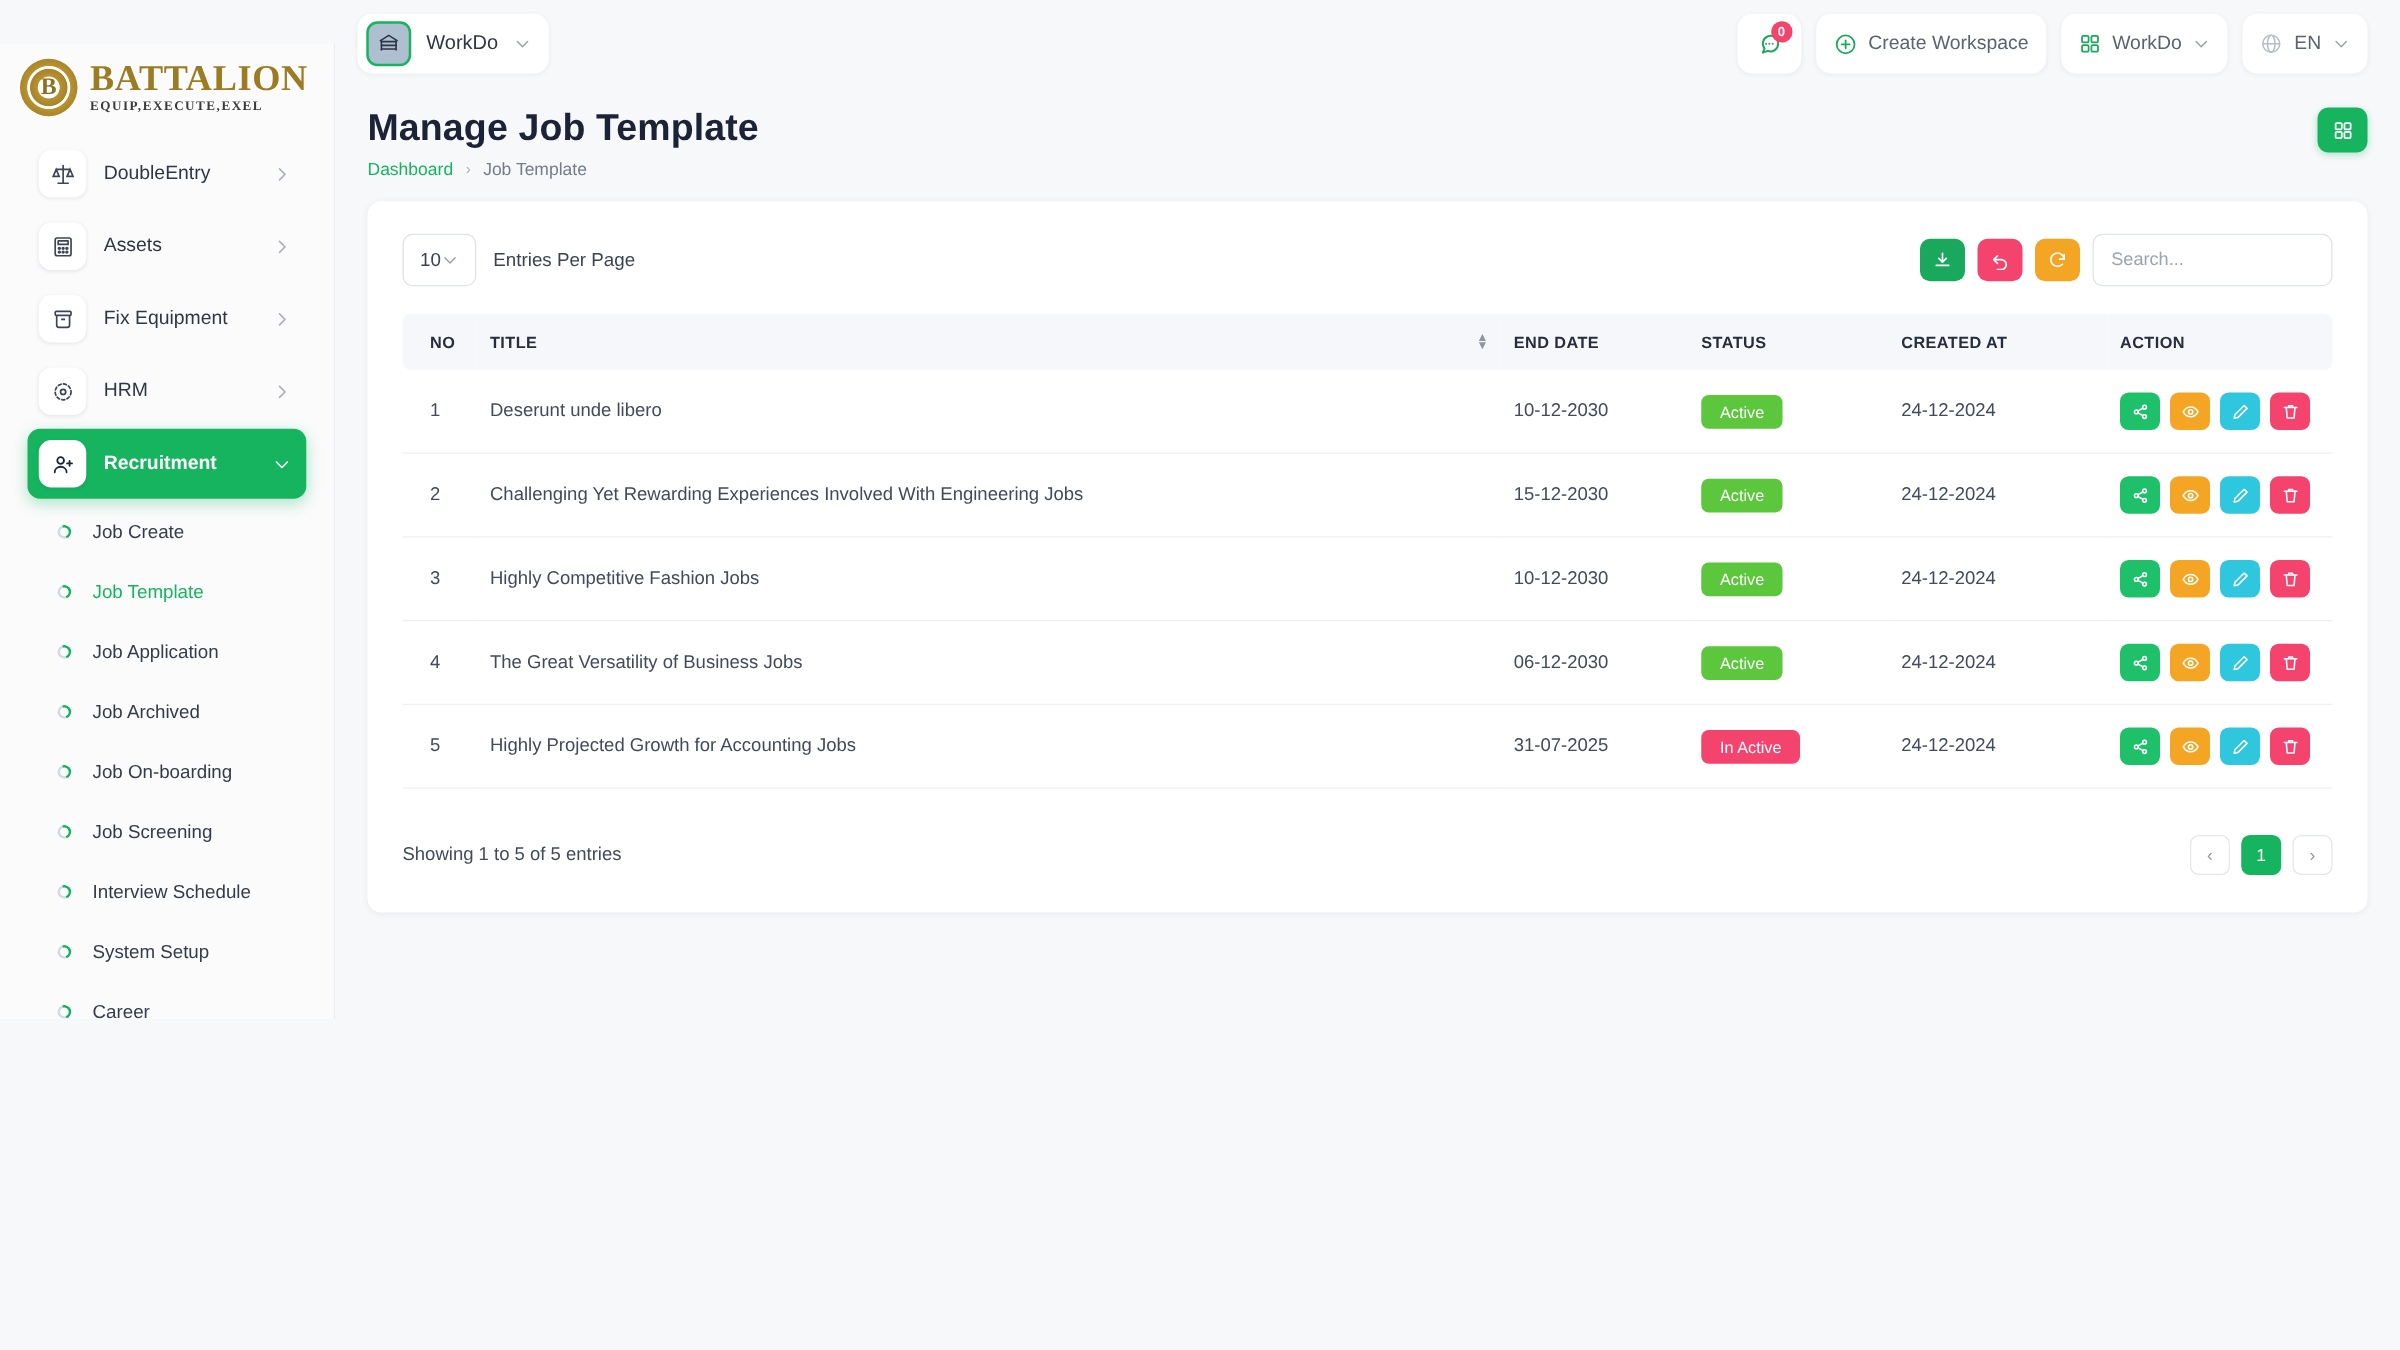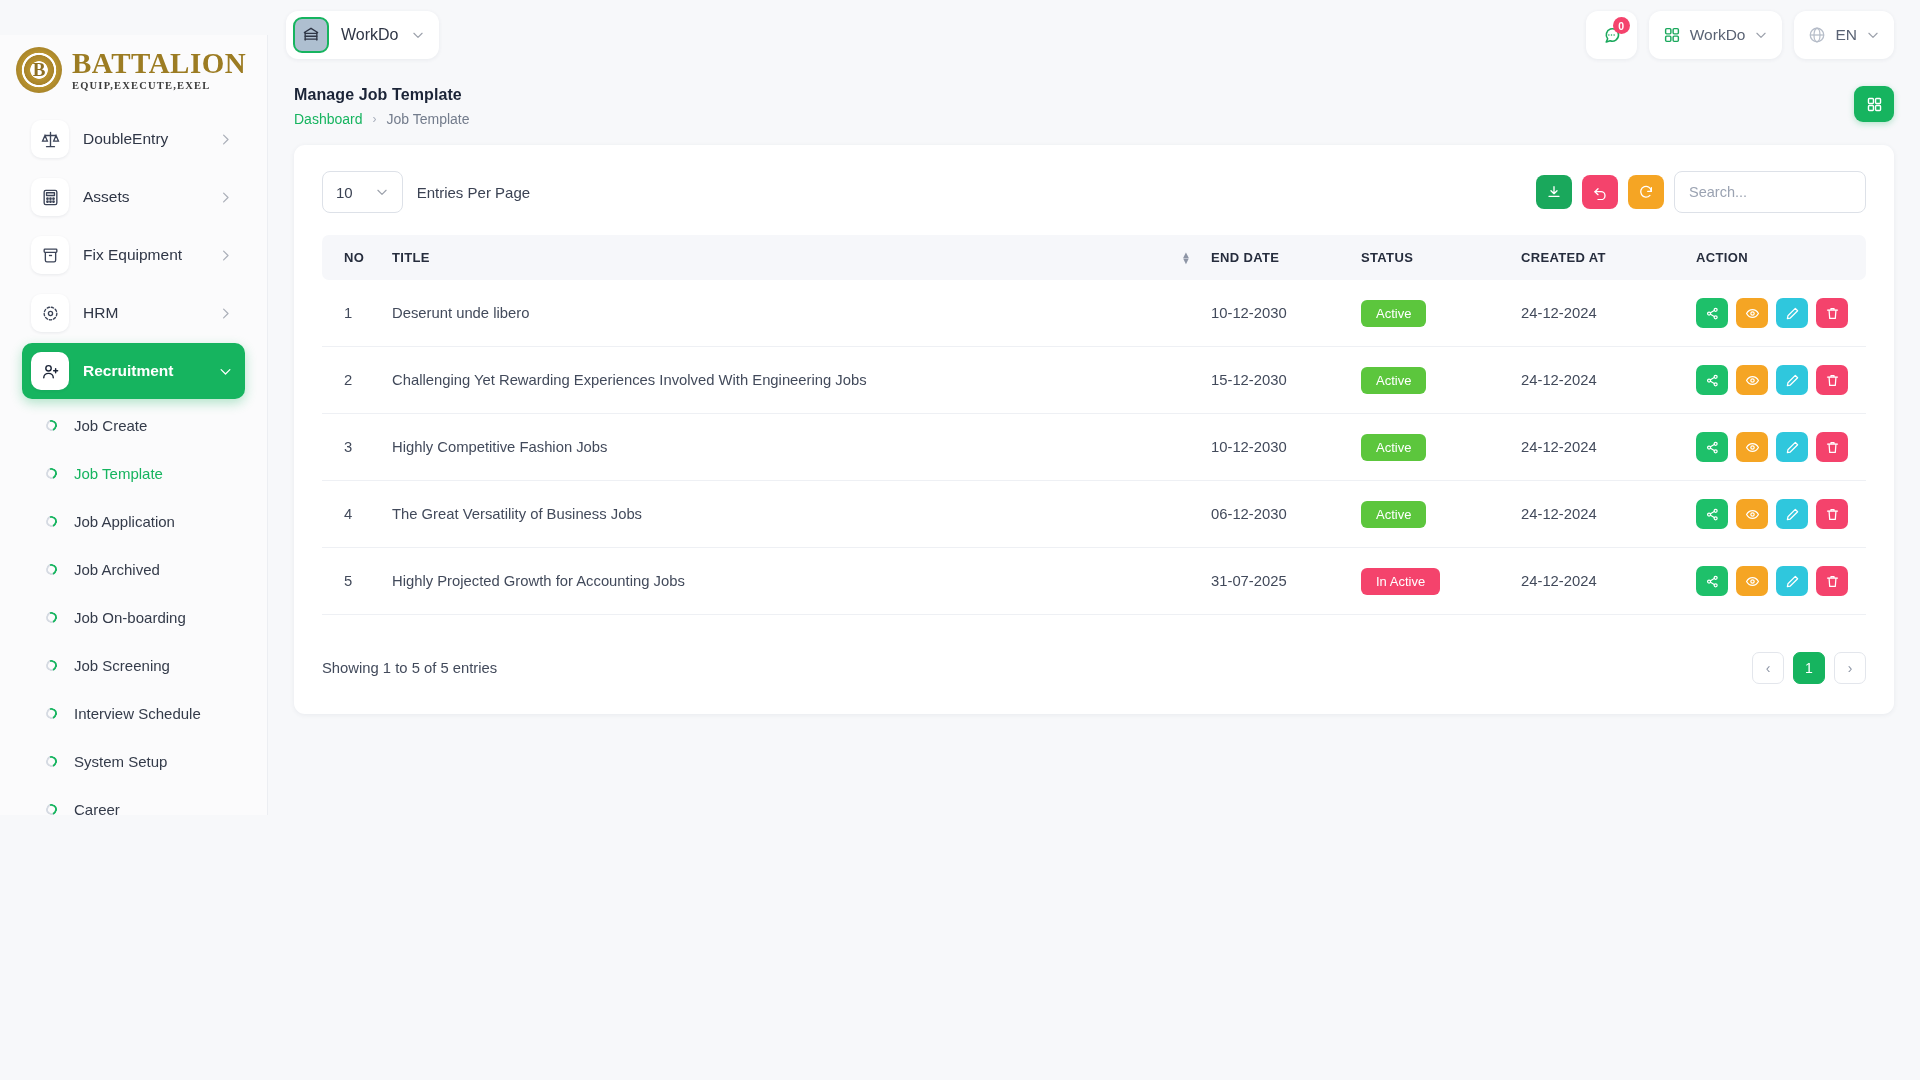--- a/index.html
+++ b/index.html
@@ -122,21 +122,21 @@
     display: flex; align-items: center; justify-content: center;
     padding: 0 4px; font-weight: bold;
   }
 
   
   .page { flex: 1; padding: 0 26px; min-width: 0; }
   .page-head {
     display: flex; align-items: flex-start; justify-content: space-between;
     padding: 16px 0 18px 0;
   }
-  .page-title { font-size: 16px; font-weight: bold; color: #1b2437; letter-spacing: .1px; }
+  .page-title { font-size: 30px; font-weight: bold; color: #1b2437; letter-spacing: .1px; }
   .breadcrumb { margin-top: 7px; display: flex; align-items: center; gap: 10px; font-size: 14px; }
   .bc-link { color: #16b45f; cursor: pointer; }
   .bc-sep { color: #a9b0bd; font-size: 12px; }
   .bc-cur { color: #737c8c; }
   .grid-btn {
     width: 40px; height: 36px; border-radius: 9px; background: #16b45f;
     display: flex; align-items: center; justify-content: center;
     cursor: pointer; box-shadow: 0 2px 6px rgba(22,180,95,.3);
   }
   .grid-btn svg { width: 17px; height: 17px; }
@@ -145,21 +145,21 @@
     background: #fff; border-radius: 11px;
     box-shadow: 0 1px 5px rgba(40,50,80,.07);
     padding: 26px 28px 30px 28px;
   }
   .card-toolbar {
     display: flex; align-items: center; justify-content: space-between;
     margin-bottom: 22px;
   }
   .entries-wrap { display: flex; align-items: center; gap: 14px; }
   .sel-box {
-    display: flex; align-items: center; gap: 22px;
+    display: flex; align-items: center; 
     border: 1px solid #dde1e8; border-radius: 8px;
     height: 42px; padding: 0 13px; cursor: pointer; background: #fff;
   }
   .sel-val { font-size: 15px; color: #3b4253; }
   .entries-lbl { font-size: 15px; color: #3b4253; }
 
   .toolbar-right { display: flex; align-items: center; gap: 10px; }
   .tool-btn {
     width: 36px; height: 34px; border-radius: 8px;
     display: flex; align-items: center; justify-content: center; cursor: pointer;
@@ -400,20 +400,27 @@
       <div class="icon-card" style="padding:0 15px;">
         <svg style="width:21px;height:21px;" viewBox="0 0 24 24" fill="none" stroke="#1aa85c" stroke-width="1.8" stroke-linecap="round" stroke-linejoin="round">
           <path d="M20 11.5a7 7 0 01-9.5 6.5L6 19.5l1.6-3.8A7 7 0 1120 11.5z"></path>
           <circle cx="9" cy="11.5" r=".9" fill="#1aa85c" stroke="none"></circle>
             <circle cx="12" cy="11.5" r=".9" fill="#1aa85c" stroke="none"></circle>
             <circle cx="15" cy="11.5" r=".9" fill="#1aa85c" stroke="none"></circle>
         </svg>
         <span class="badge-count">0</span>
       </div>
 
+      <div class="icon-card">
+        <svg style="width:19px;height:19px;" viewBox="0 0 24 24" fill="none" stroke="#1aa85c" stroke-width="1.8" stroke-linecap="round">
+            <circle cx="12" cy="12" r="9"></circle>
+            <path d="M12 8v8M8 12h8"></path>
+          </svg>
+        <span class="lbl">Create Workspace</span>
+      </div>
 
       <div class="icon-card">
         <svg style="width:18px;height:18px;" viewBox="0 0 24 24" fill="none" stroke="#1aa85c" stroke-width="1.9" stroke-linejoin="round">
             <rect x="3.5" y="3.5" width="7" height="7" rx="1.4"></rect>
             <rect x="13.5" y="3.5" width="7" height="7" rx="1.4"></rect>
             <rect x="3.5" y="13.5" width="7" height="7" rx="1.4"></rect>
             <rect x="13.5" y="13.5" width="7" height="7" rx="1.4"></rect>
           </svg>
         <span class="lbl">WorkDo</span>
         <svg class="chev-sm" viewBox="0 0 24 24" fill="none">

